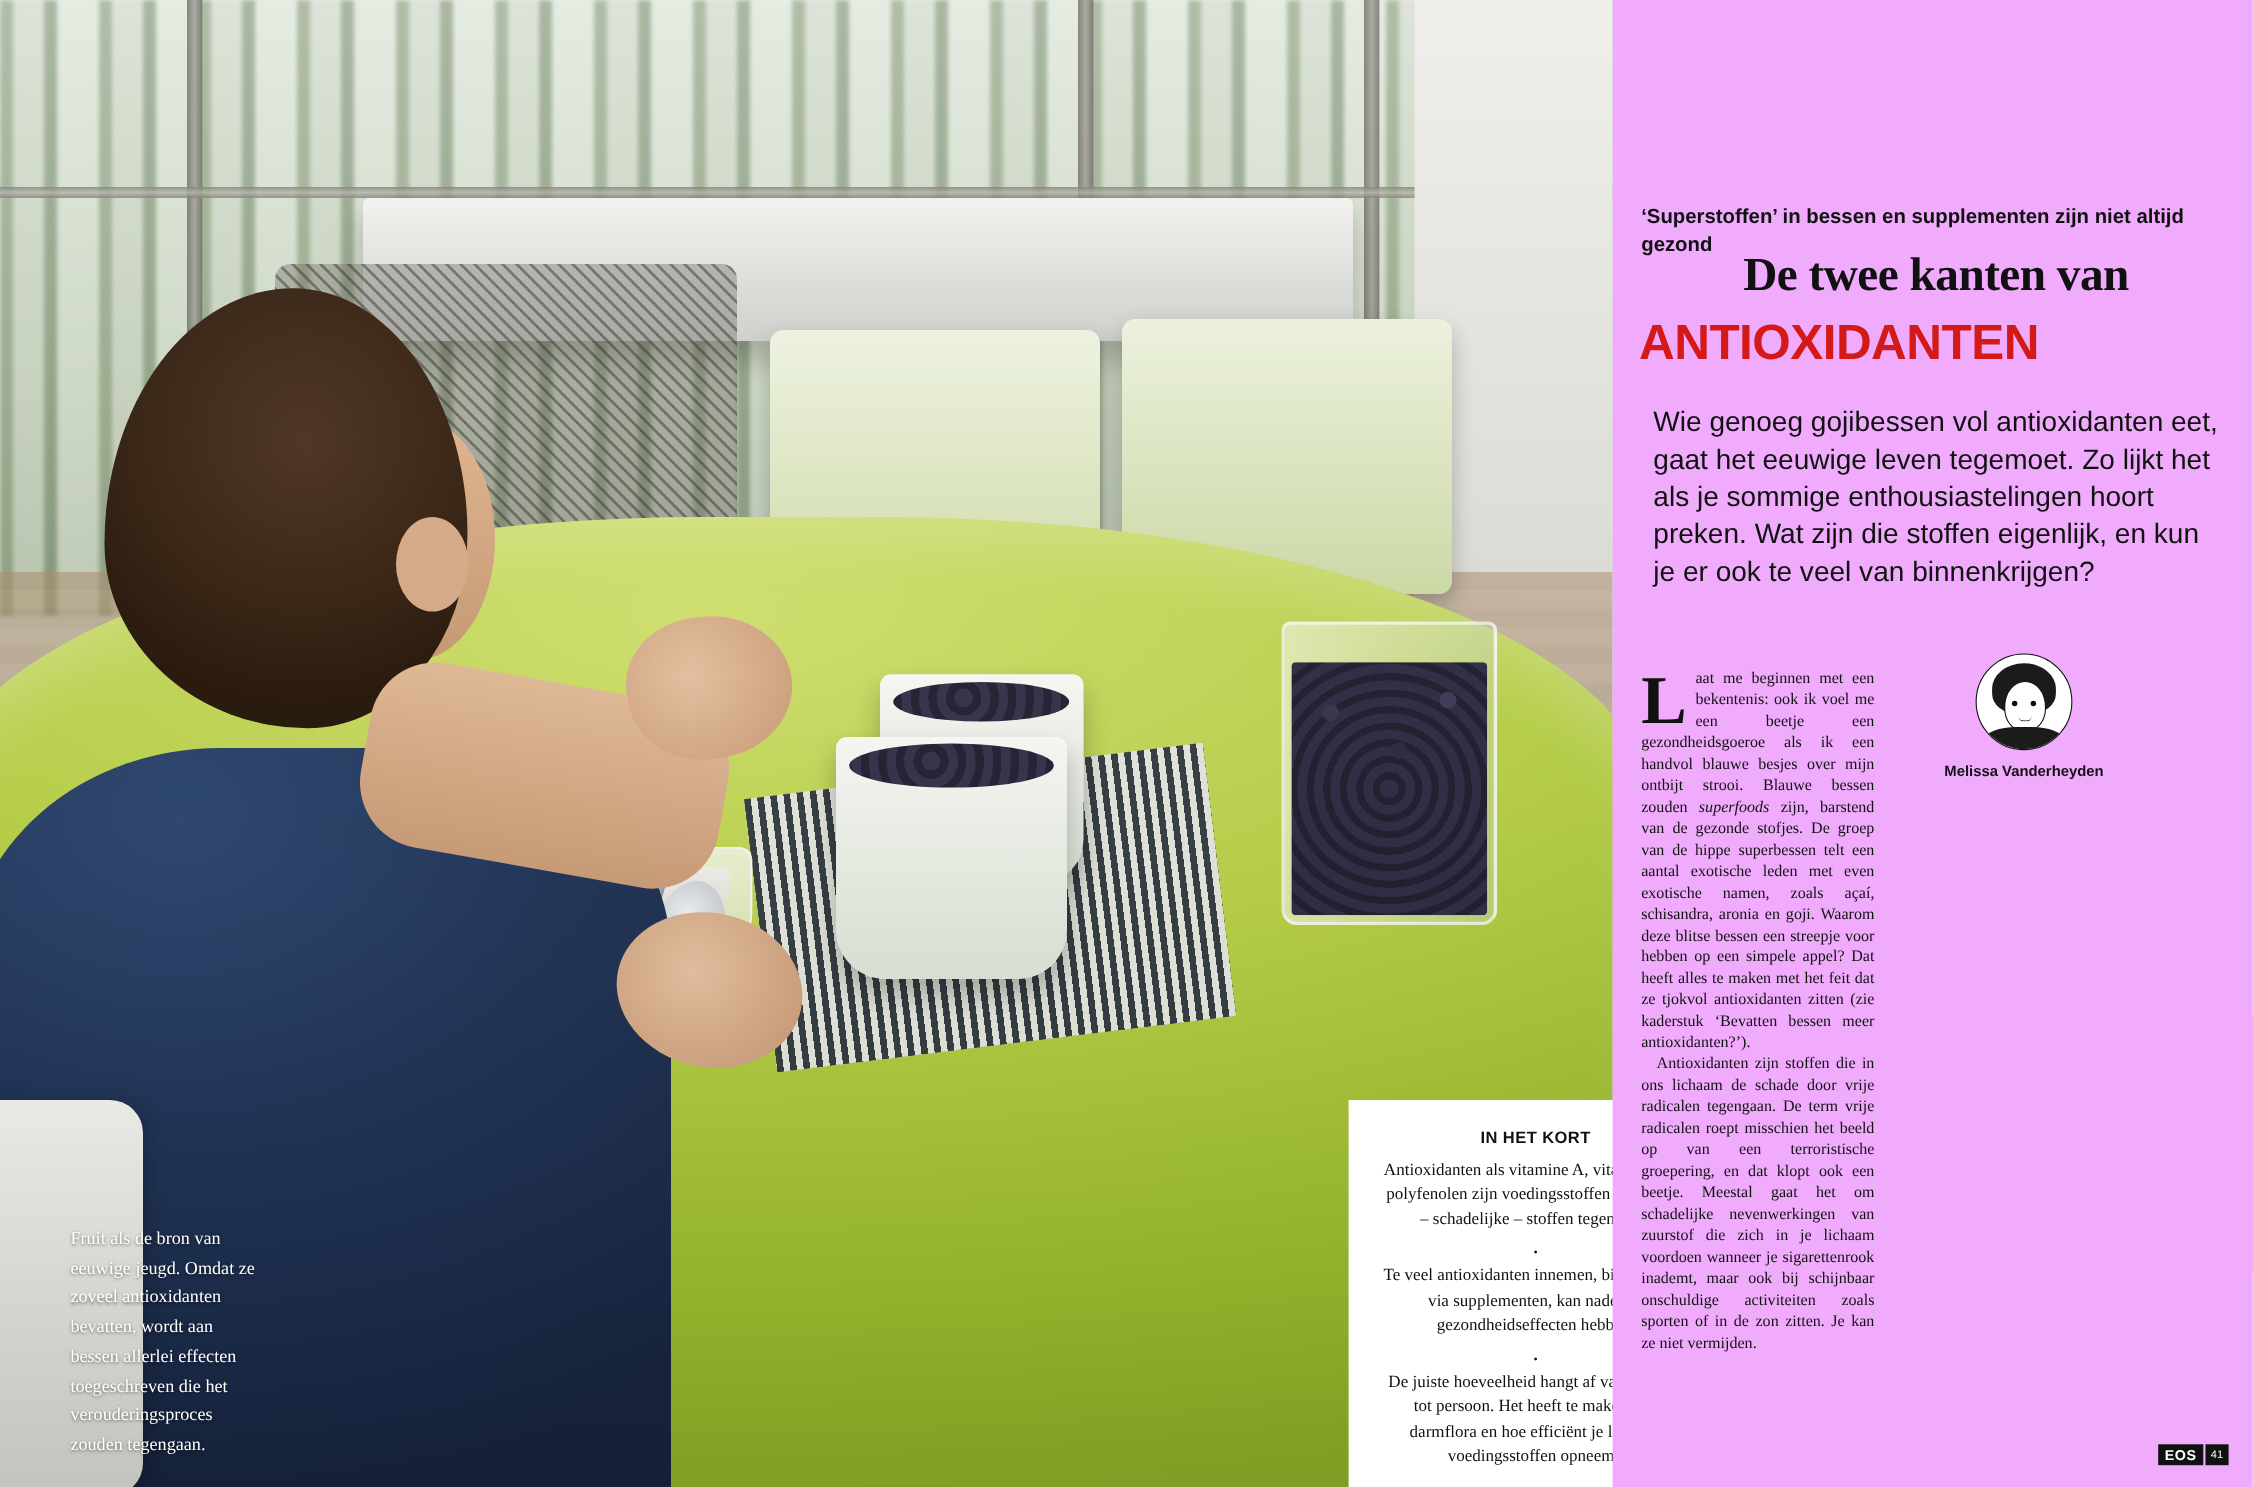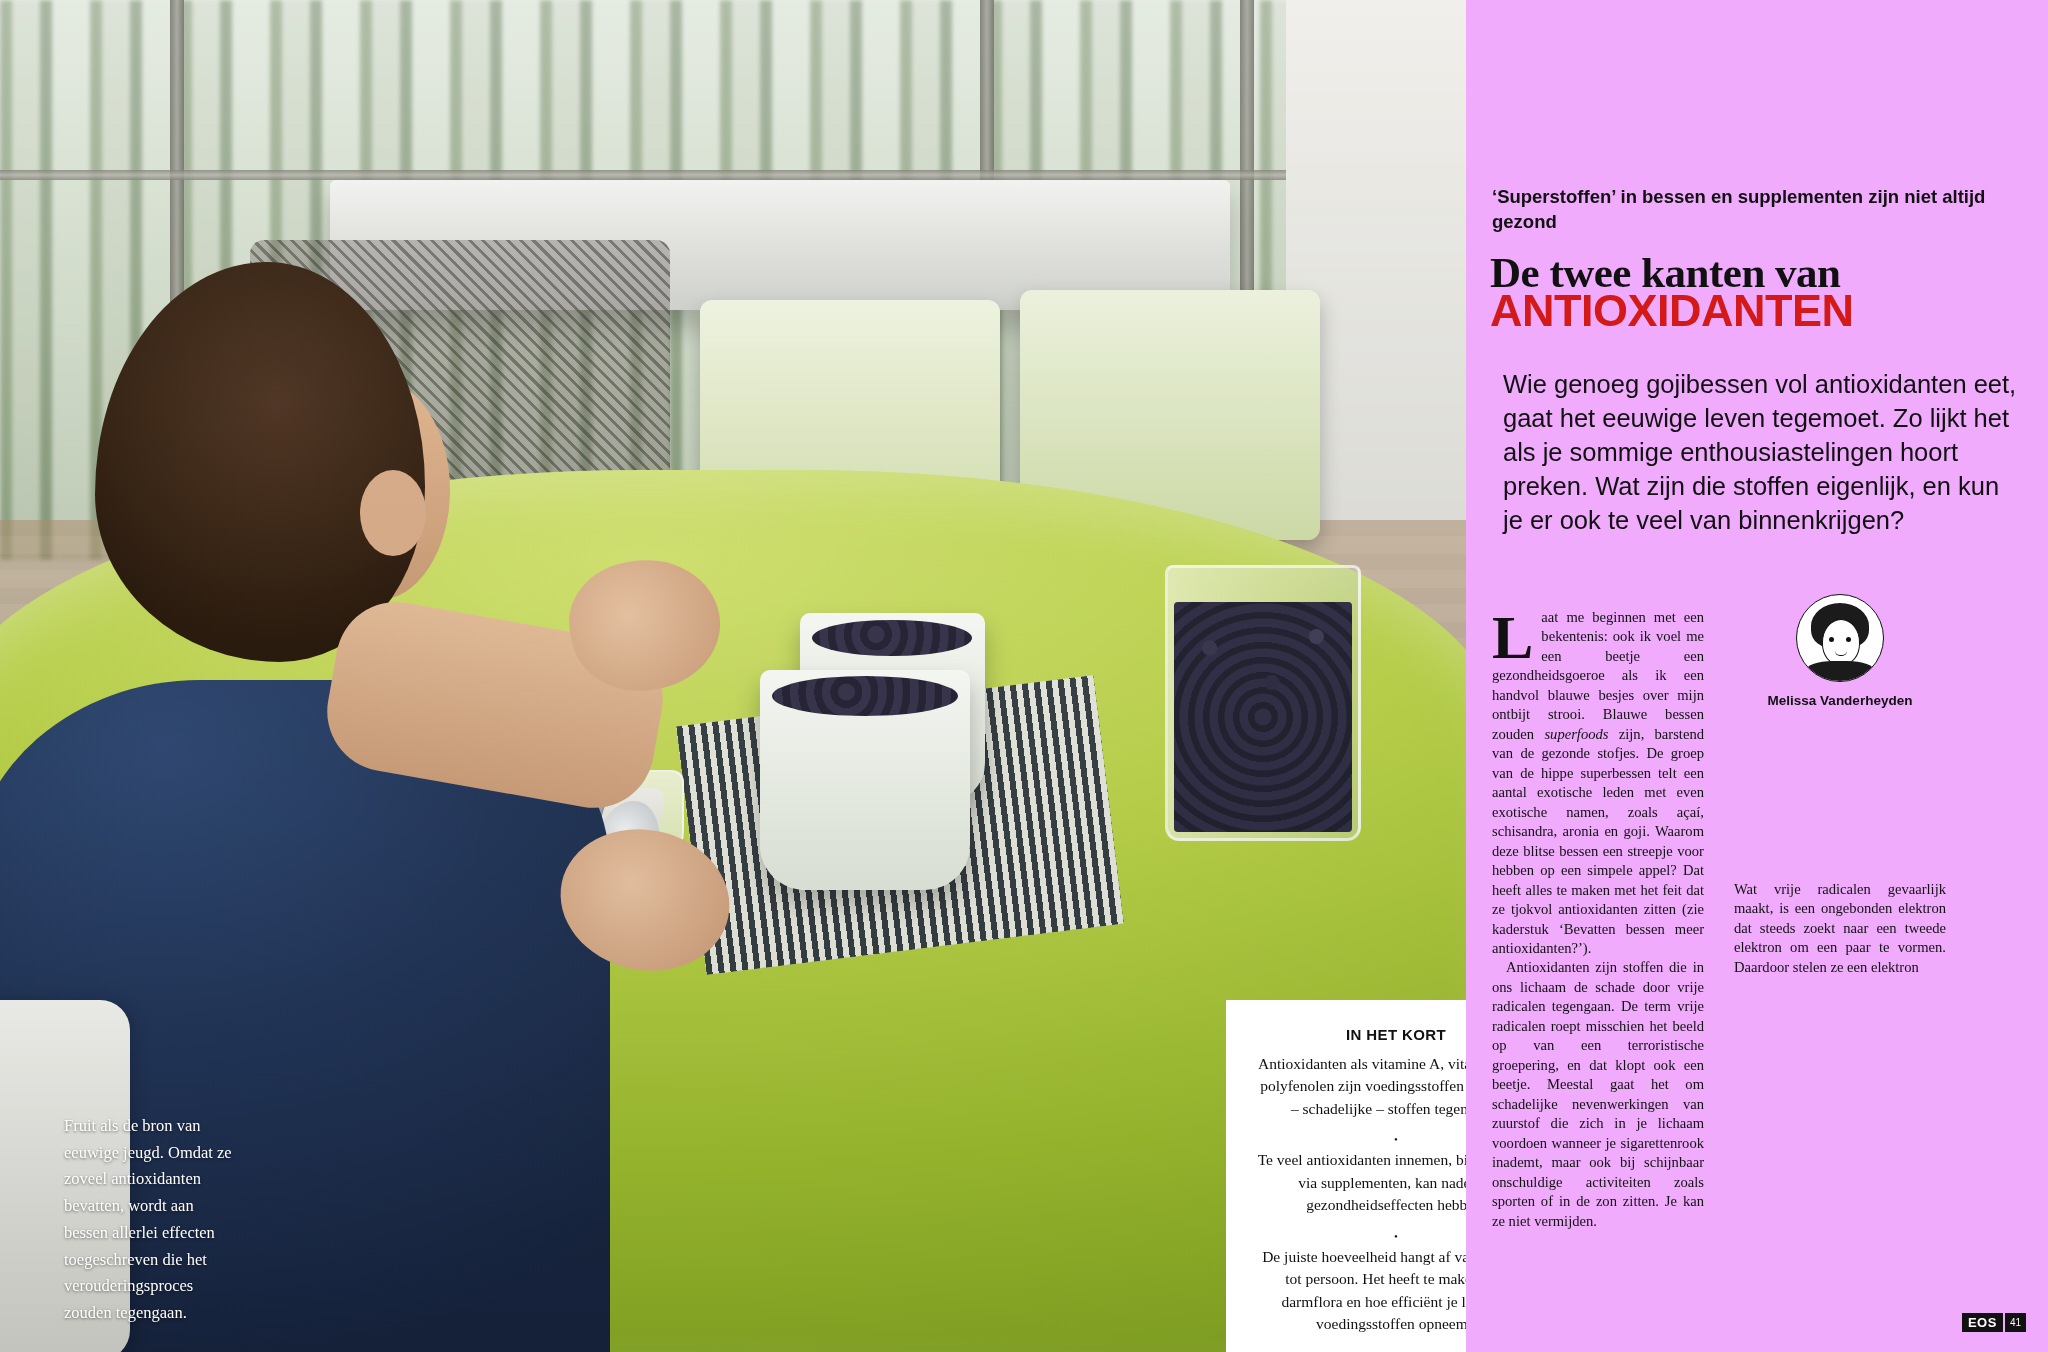--- a/index.html
+++ b/index.html
@@ -340,28 +340,29 @@
     width: 500px;
     font-family: "Liberation Sans", sans-serif;
     font-weight: bold;
     font-size: 18.5px;
     line-height: 1.35;
     color: #111111;
   }
   .headline1 {
     position: absolute;
     left: 24px;
-    top: 250px;
+    top: 228px;
     width: 540px;
     font-family: "Liberation Serif", serif;
     font-weight: bold;
     font-size: 43px;
     line-height: 1.05;
     color: #111111;
     letter-spacing: -0.5px;
+    text-align: center;
   }
   .headline2 {
     position: absolute;
     left: 24px;
     top: 288px;
     width: 560px;
     font-family: "Liberation Sans", sans-serif;
     font-weight: bold;
     font-size: 45px;
     line-height: 1.02;
@@ -571,22 +572,19 @@
         <div class="shoulders"></div>
       </div>
       <div class="author-name">Melissa Vanderheyden</div>
     </div>
 
     <div class="col col-1">
       <p class="first"><span class="dropcap">L</span><span>aat me beginnen met een bekentenis: ook ik voel me een beetje een gezondheidsgoeroe als ik een handvol blauwe besjes over mijn ontbijt strooi. Blauwe bessen zouden</span> <em>superfoods</em> <span>zijn, barstend van de gezonde stofjes. De groep van de hippe superbessen telt een aantal exotische leden met even exotische namen, zoals açaí, schisandra, aronia en goji. Waarom deze blitse bessen een streepje voor hebben op een simpele appel? Dat heeft alles te maken met het feit dat ze tjokvol antioxidanten zitten (zie kaderstuk ‘Bevatten bessen meer antioxidanten?’).</span></p>
       <p>Antioxidanten zijn stoffen die in ons lichaam de schade door vrije radicalen tegengaan. De term vrije radicalen roept misschien het beeld op van een terroristische groepering, en dat klopt ook een beetje. Meestal gaat het om schadelijke nevenwerkingen van zuurstof die zich in je lichaam voordoen wanneer je sigarettenrook inademt, maar ook bij schijnbaar onschuldige activiteiten zoals sporten of in de zon zitten. Je kan ze niet vermijden.</p>
     </div>
 
-    <div class="col col-2" style="top: 880px;">
-      <p class="first">Wat vrije radicalen gevaarlijk maakt, is een ongebonden elektron dat steeds zoekt naar een tweede elektron om een paar te vormen. Daardoor stelen ze een elektron</p>
-    </div>
 
     <div class="folio">
       <div class="folio-logo">EOS</div>
       <div class="folio-num">41</div>
     </div>
   </div>
 </div>
 
 </body></html>

